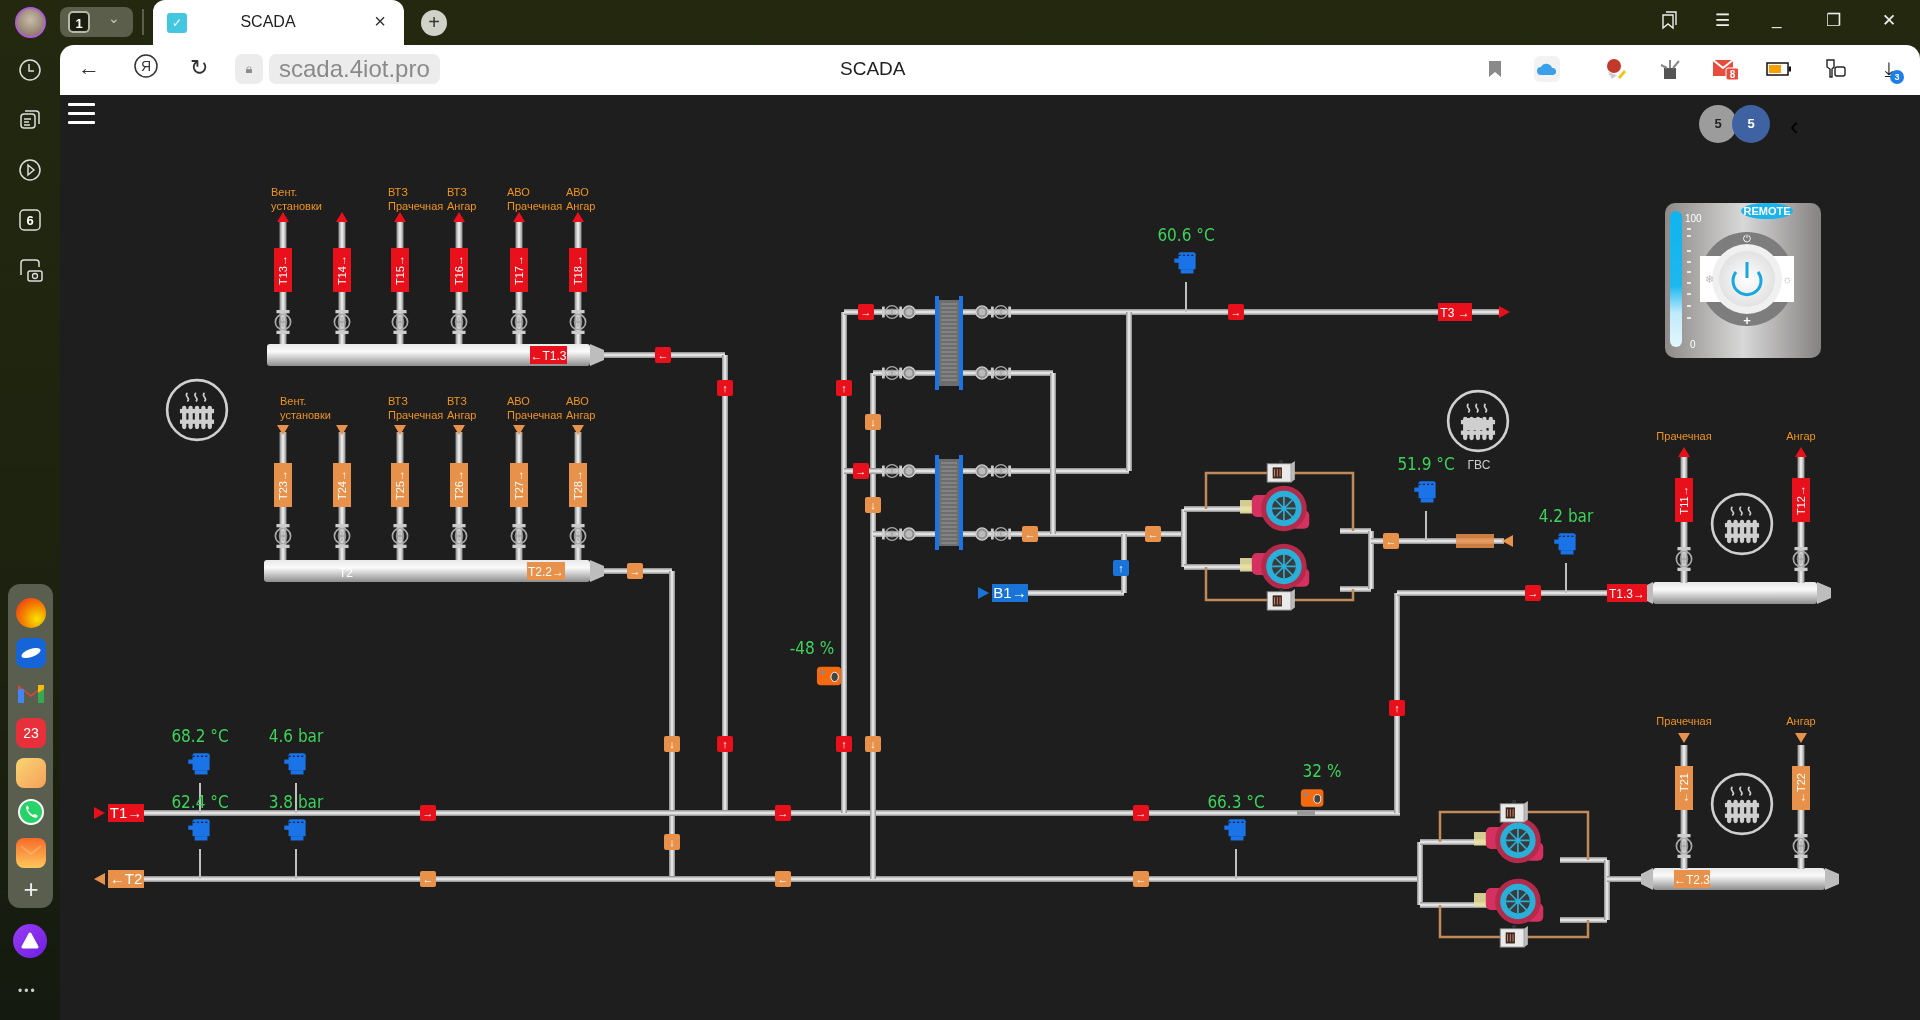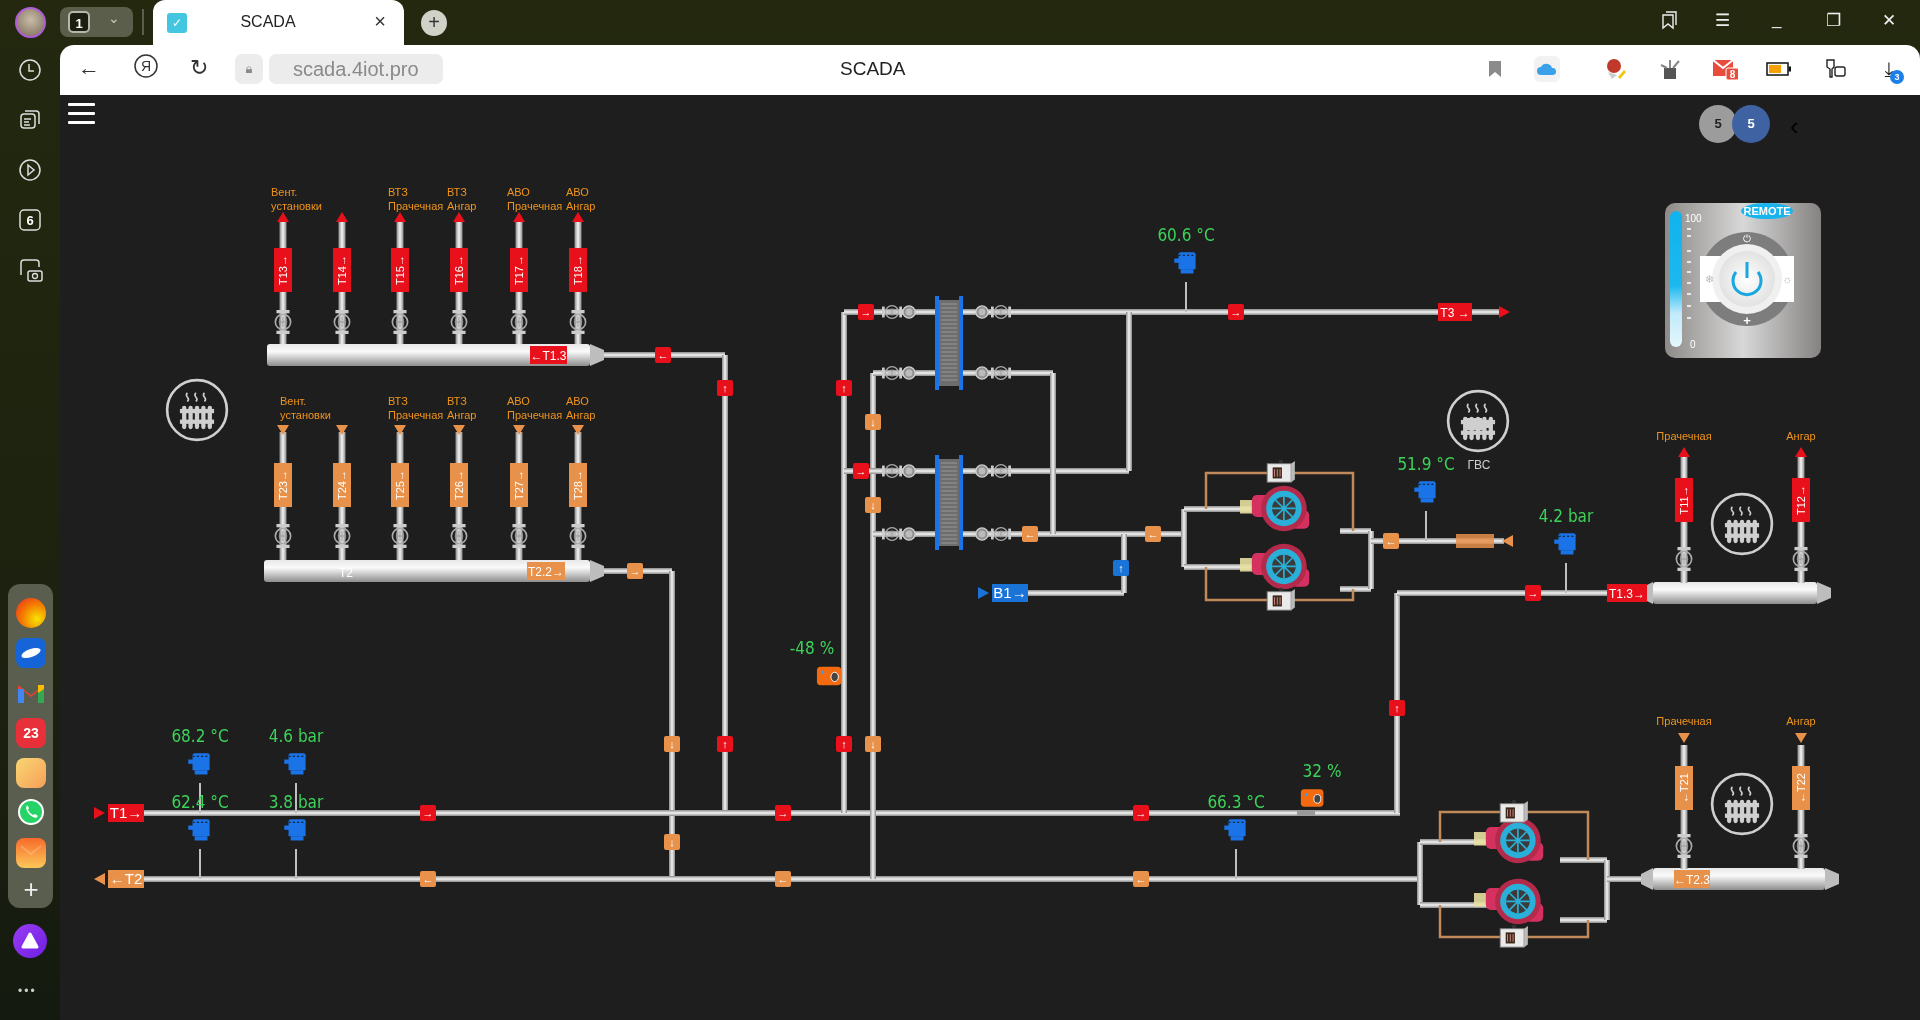--- a/index.html
+++ b/index.html
@@ -2,38 +2,38 @@
 <html><head>
 <meta charset="utf-8">
 <style>
   *{box-sizing:border-box;margin:0;padding:0}
   html,body{width:1920px;height:1020px;overflow:hidden;background:#1f2410;font-family:"Liberation Sans",sans-serif}
   .root{position:relative;width:1920px;height:1020px;background:linear-gradient(180deg,#23280f 0%,#1d2210 60%,#141a0f 100%)}
   
   .lside{position:absolute;left:0;top:0;width:60px;height:1020px}
   .lside .ic{position:absolute;left:17px;width:26px;height:26px;color:#ddd;display:flex;align-items:center;justify-content:center}
   .apps{position:absolute;left:8px;top:584px;width:45px;height:324px;border-radius:12px;background:#5a5e4e}
-  .app{position:absolute;left:8px;width:30px;height:30px;border-radius:8px;display:flex;align-items:center;justify-content:center;color:#fff;font-weight:bold;font-size:14px}
+  .app{position:absolute;left:8px;width:30px;height:30px;border-radius:8px;display:flex;align-items:center;justify-content:center;color:#fff;font-weight:normal;font-size:14px}
   
   .avatar{position:absolute;left:15px;top:7px;width:31px;height:31px;border-radius:50%;background:radial-gradient(circle at 50% 40%,#c8bca8,#7b6a59);border:2px solid #b05cd8}
   .tabcount{position:absolute;left:60px;top:7px;width:73px;height:30px;border-radius:8px;background:#5b5e4a}
   .tabcount .num{position:absolute;left:8px;top:4px;width:22px;height:22px;border-radius:5px;background:#1a1d0f;color:#fff;font-size:13px;font-weight:bold;text-align:center;line-height:22px;border:2px solid #b5b8a8}
   .tabcount .chev{position:absolute;left:48px;top:3px;color:#c8c8c0;font-size:14px}
   .sep{position:absolute;left:142px;top:9px;width:2px;height:26px;background:#5b5e4a}
   .tab{position:absolute;left:153px;top:0;width:251px;height:45px;background:#fff;border-radius:12px 12px 0 0}
   .tab .fav{position:absolute;left:14px;top:13px;width:20px;height:20px;border-radius:3px;background:#43c6df;color:#fff;font-size:12px;text-align:center;line-height:20px}
   .tab .title{position:absolute;left:60px;top:13px;width:110px;text-align:center;font-size:16px;color:#222}
   .tab .x{position:absolute;right:18px;top:10px;font-size:20px;color:#333}
   .newtab{position:absolute;left:421px;top:10px;width:26px;height:26px;border-radius:50%;background:#d0d2c8;color:#333;font-size:20px;line-height:24px;text-align:center}
   .winbtn{position:absolute;top:10px;color:#eee;font-size:17px}
   
   .abar{position:absolute;left:60px;top:45px;width:1860px;height:50px;background:#fff;border-radius:14px 14px 0 0}
   .abar .nav{position:absolute;top:10px;font-size:22px;color:#333}
   .lock{position:absolute;left:175px;top:9px;width:28px;height:30px;background:#ececec;border-radius:7px;color:#8a8a8a;font-size:13px;text-align:center;line-height:30px}
-  .url{position:absolute;left:209px;top:9px;height:30px;padding:0 24px;background:#ececec;border-radius:7px;color:#8a8a8a;font-size:20px;line-height:30px}
+  .url{position:absolute;left:209px;top:9px;height:30px;padding:0 10px;background:#ececec;border-radius:7px;color:#8a8a8a;font-size:24px;line-height:30px}
   .pagetitle{position:absolute;left:780px;top:13px;font-size:19px;color:#222}
   .ext{position:absolute;top:11px;width:26px;height:26px;display:flex;align-items:center;justify-content:center;font-size:18px}
   
   .content{position:absolute;left:60px;top:95px;width:1860px;height:925px;background:#1e1e1e;overflow:hidden}
   .hamb{position:absolute;left:8px;top:8px;width:27px;height:22px}
   .hamb span{display:block;height:3px;background:#fff;margin-bottom:6px;border-radius:1px}
   .badge{position:absolute;top:10px;width:38px;height:38px;border-radius:50%;text-align:center;line-height:38px;font-size:13px;font-weight:bold}
   .back{position:absolute;left:1730px;top:16px;color:#000;font-size:26px}
   svg text{font-family:"Liberation Sans",sans-serif}
   .val{font-family:"DejaVu Sans Condensed","Liberation Sans Narrow","Liberation Sans",sans-serif}

